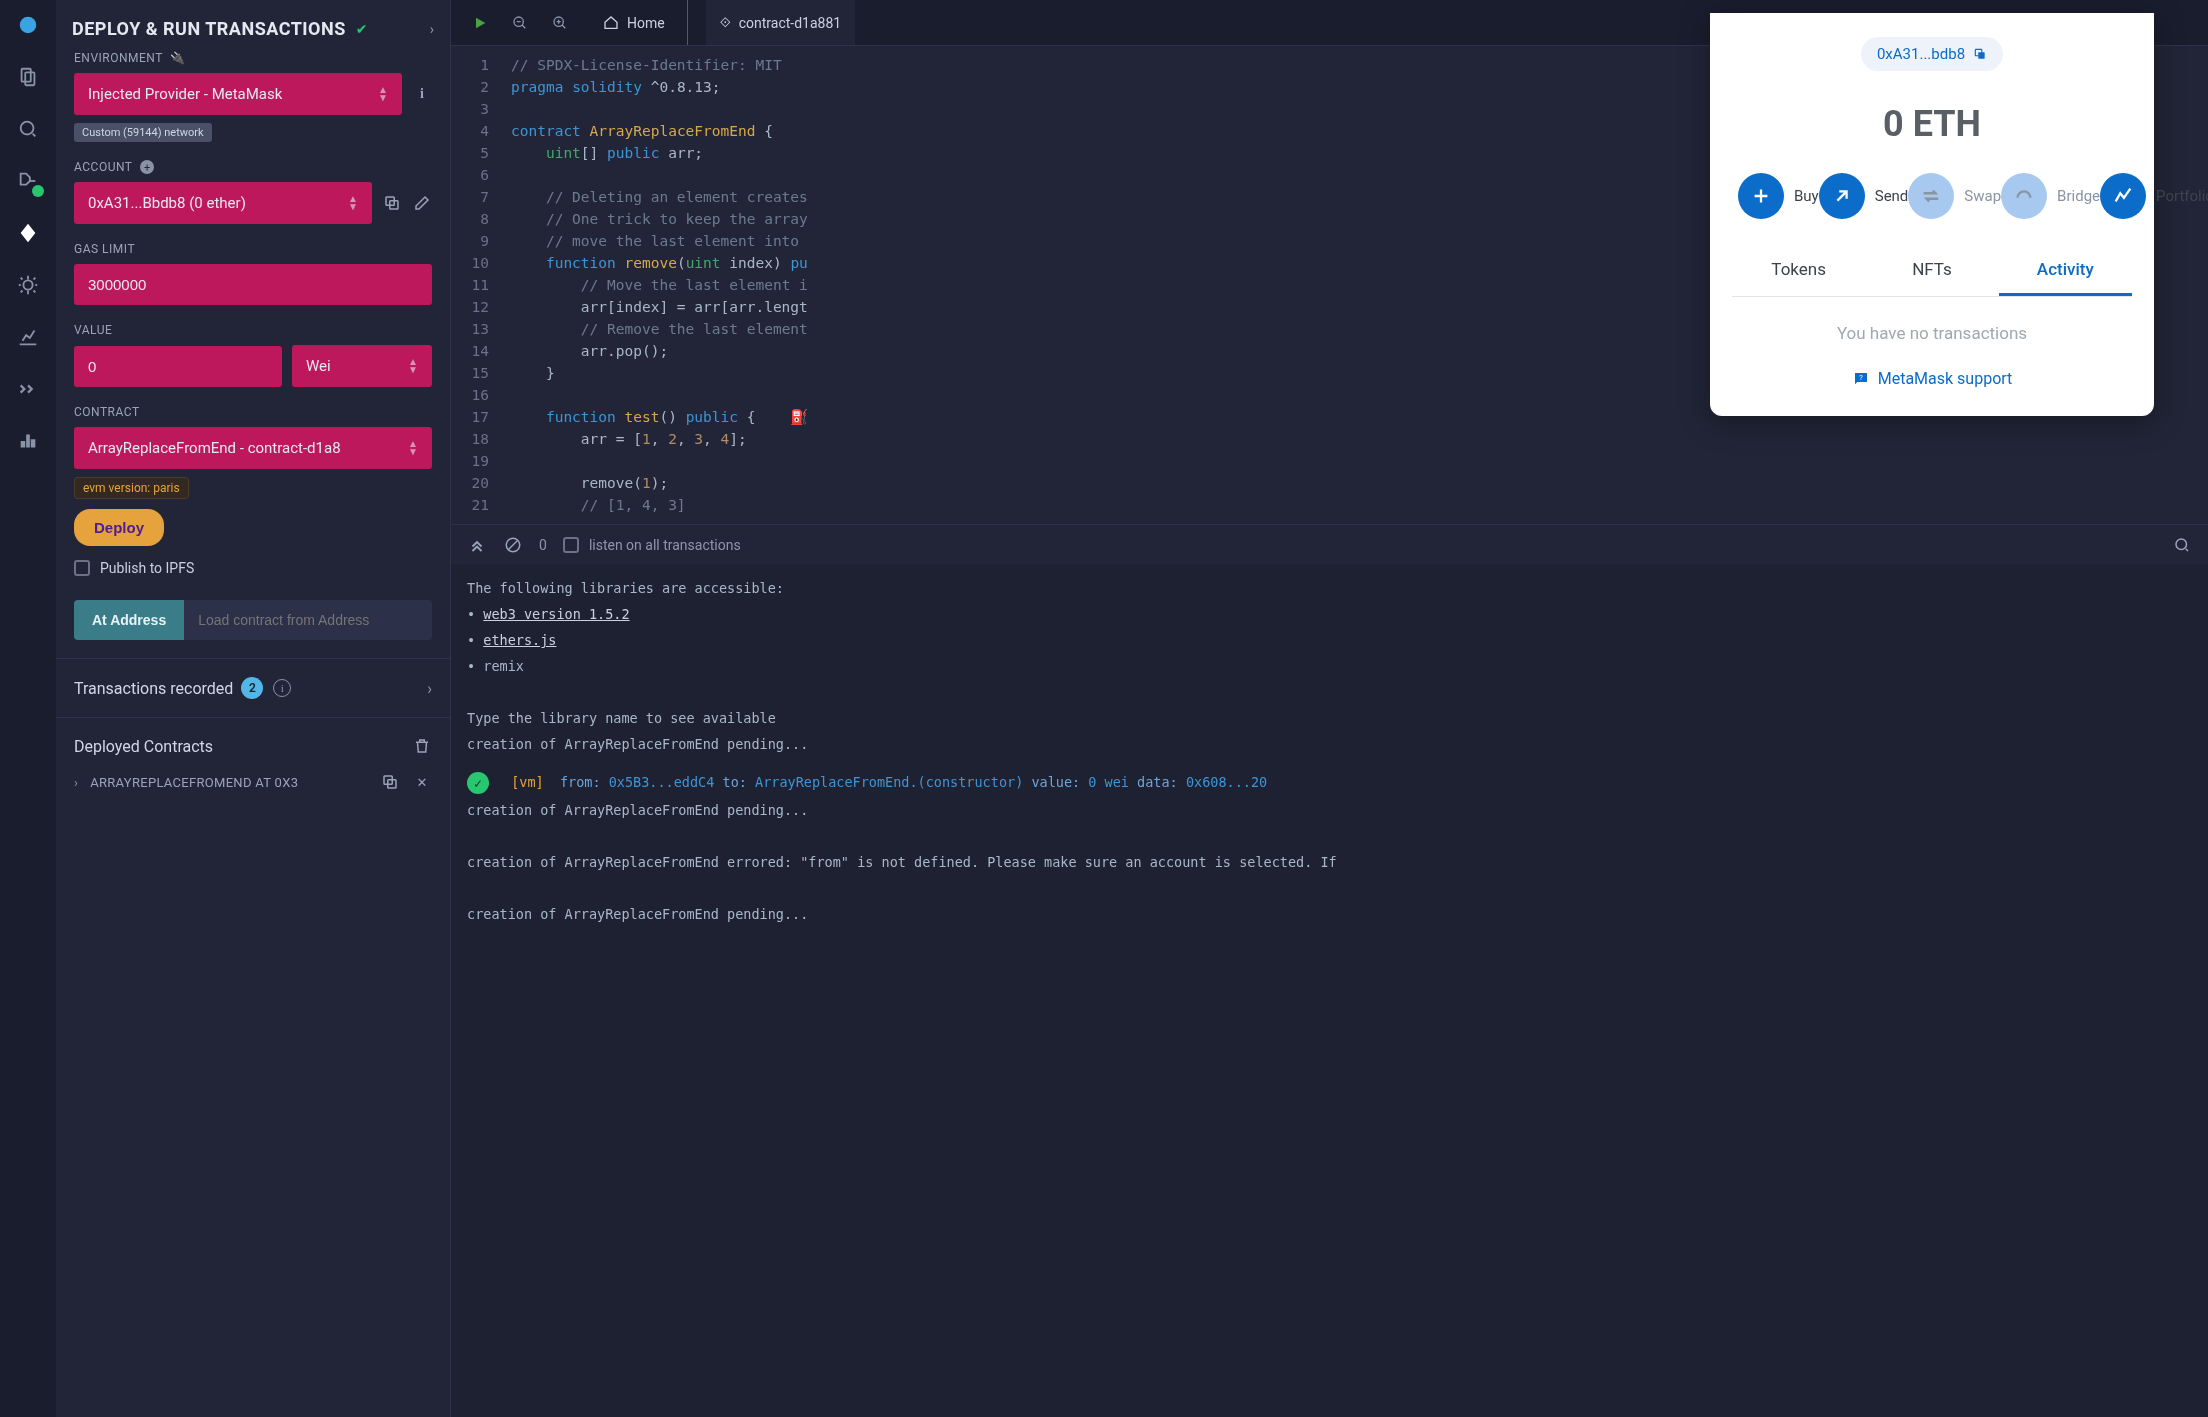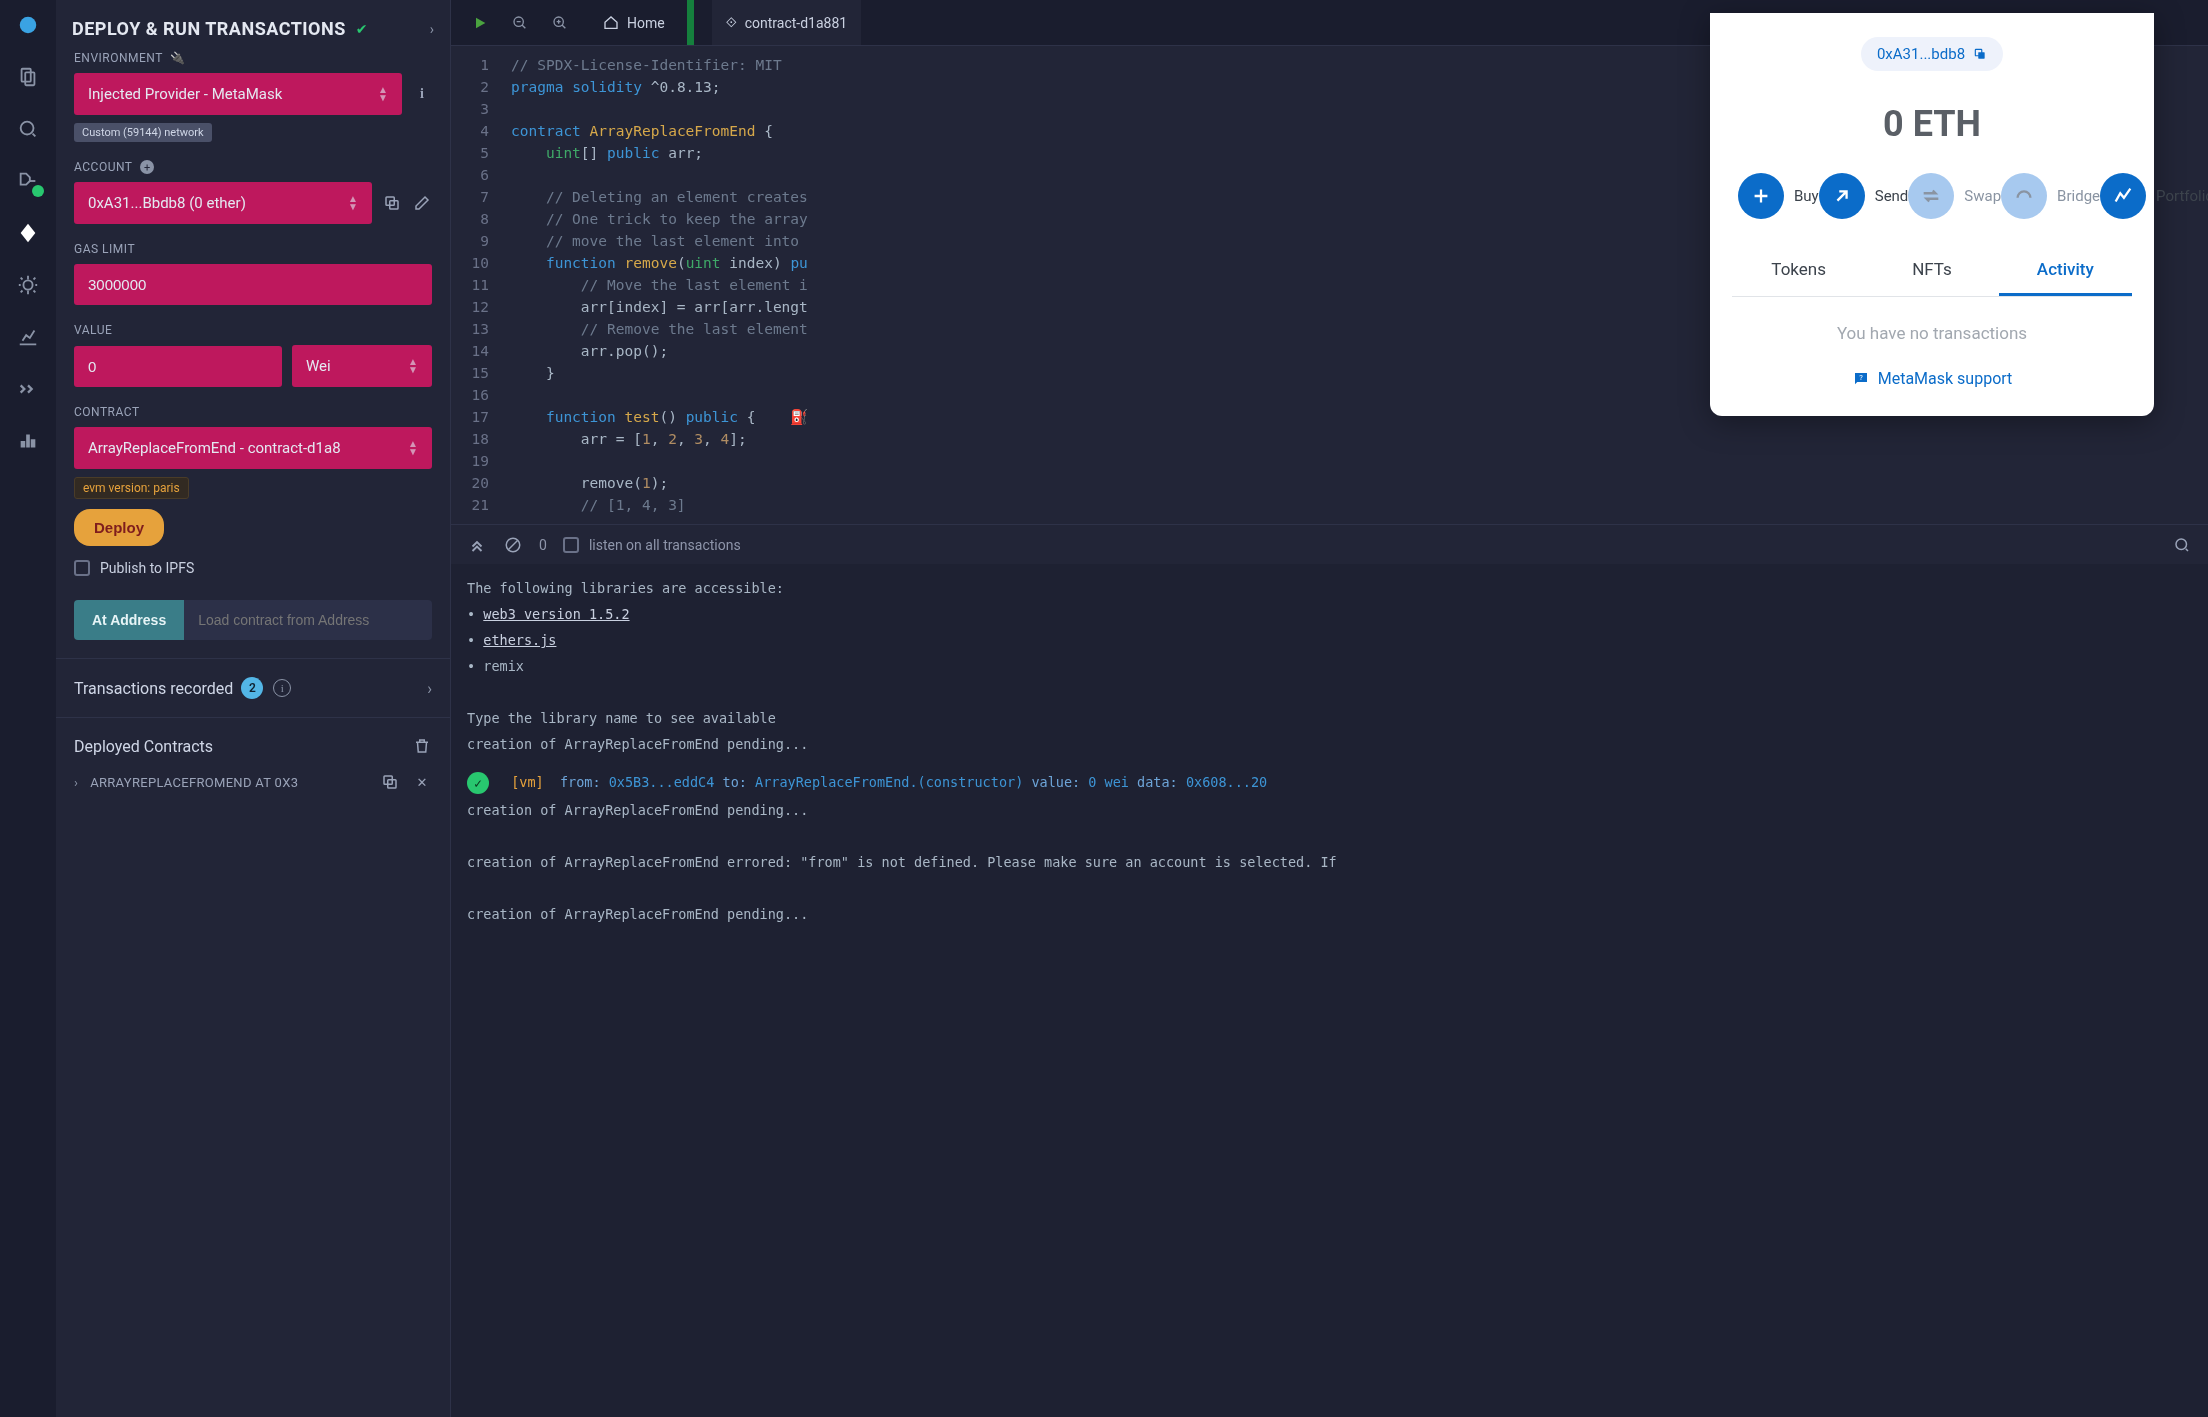--- a/index.html
+++ b/index.html
@@ -77,21 +77,21 @@
   .mini-icon {
     width:20px; height:20px; color:#9aa3b8; display:flex; align-items:center;
     justify-content:center; cursor:pointer; flex-shrink:0;
   }
   .mini-icon svg { width:18px; height:18px; }
   .evm-chip {
     display:inline-block; background:#322a22; color:#e6a23c; font-size:12px;
     border:1px solid #4a3c28; border-radius:3px; padding:3px 8px; margin-top:8px;
   }
   .btn-deploy {
-    background:#e6a23c; color:#7f1d1d; font-weight:600; border:none;
+    background:#e6a23c; color:#4c1d95; font-weight:600; border:none;
     padding:10px 20px; border-radius:16px; cursor:pointer; margin-top:10px;
     font-size:15px;
   }
   .checkbox-row { display:flex; align-items:center; gap:10px; margin-top:14px; color:#c9d0e0;}
   .checkbox { width:16px; height:16px; border:2px solid #6a7188; border-radius:3px; }
   .btn-ataddr-row { display:flex; margin-top:24px; }
   .btn-ataddr {
     background:#3a7d88; color:#e6f4f6; padding:12px 18px; border:none;
     border-radius:4px 0 0 4px; font-weight:600; font-size:14px; cursor:pointer;
   }
@@ -121,21 +121,21 @@
     height:46px; background:#1a1d2e; display:flex; align-items:center;
     gap:18px; padding:0 18px; border-bottom:1px solid #2e3248;
   }
   .top-toolbar .tb-btn { color:#8a93a6; display:flex; align-items:center; justify-content:center; width:22px; height:22px; cursor:pointer;}
   .top-toolbar .tb-btn.play { color:#4aa33f; }
   .top-toolbar .tb-btn svg { width:16px; height:16px; }
   .tab {
     display:flex; align-items:center; gap:8px; padding:0 14px; height:100%;
     color:#c9d0e0; cursor:pointer;
   }
-  .tab.home { border-right:7px solid #15803d; padding-right:22px;}
+  .tab.home { border-right:1px solid #15803d; padding-right:22px;}
   .tab.file { background:#222537; }
 
   .editor {
     display:flex; background:#222537; flex:0 0 auto;
     font-family: "SFMono-Regular", Consolas, monospace; font-size:14.5px;
   }
   .gutter {
     width:48px; text-align:right; padding:8px 10px 8px 0; color:#6a7188;
     user-select:none; line-height:22px;
   }

